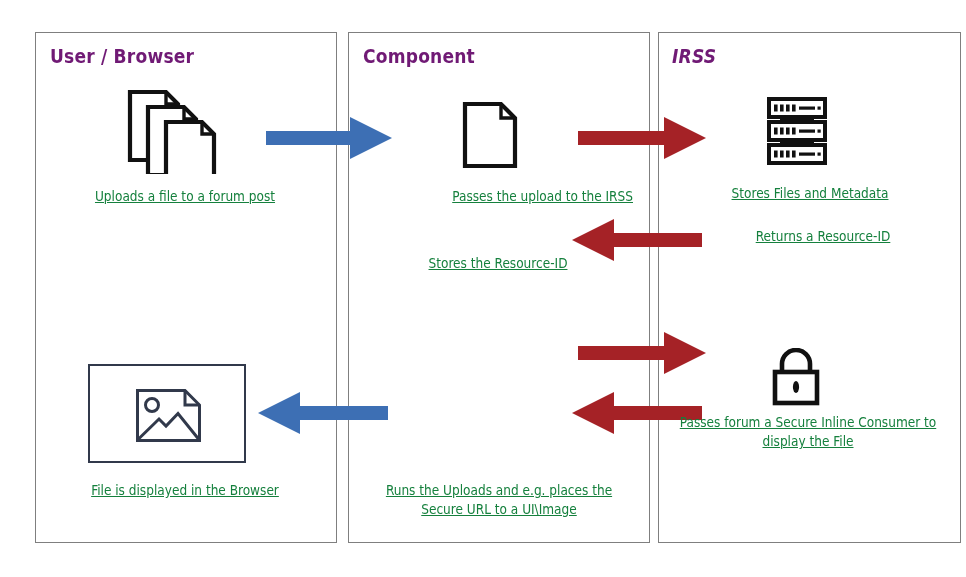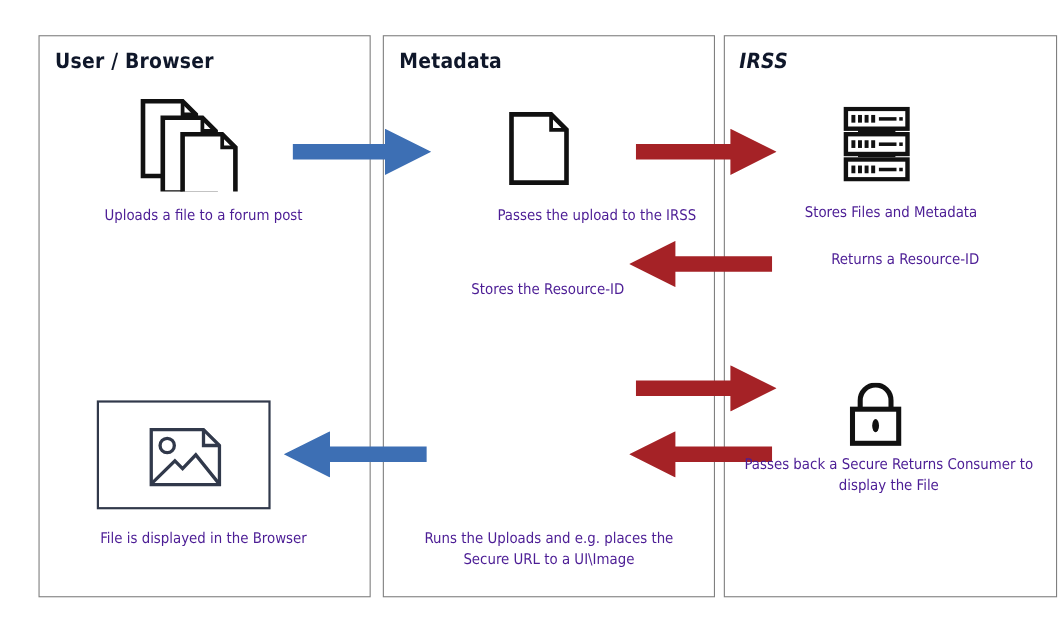--- a/index.html
+++ b/index.html
@@ -20,33 +20,34 @@
   .lane {
     position: absolute;
     box-sizing: border-box;
     border: 1.5px solid #7f7f7f;
     background: #ffffff;
   }
   .lane-title {
     position: absolute;
     font-weight: bold;
     font-size: 19px;
-    color: #0f172a;
+    color: #701a75;
     letter-spacing: 0.2px;
     white-space: nowrap;
   }
 
   
   .caption {
     position: absolute;
     font-size: 13.5px;
-    color: #4c1d95;
+    color: #15803d;
     text-align: center;
     line-height: 1.42;
     white-space: pre-line;
+    text-decoration: underline;
   }
 
   
   .arrow {
     position: absolute;
   }
   .arrow svg { display: block; }
 
   
   .icon { position: absolute; }
@@ -63,21 +64,21 @@
 </head>
 <body>
 
 <div id="canvas">
 
   <div class="lane" style="left:35px; top:32px; width:302px; height:511px;"></div>
   <div class="lane" style="left:348px; top:32px; width:302px; height:511px;"></div>
   <div class="lane" style="left:658px; top:32px; width:303px; height:511px;"></div>
 
   <div class="lane-title" style="left:50px; top:45px;">User / Browser</div>
-  <div class="lane-title" style="left:363px; top:45px;">Metadata</div>
+  <div class="lane-title" style="left:363px; top:45px;">Component</div>
   <div class="lane-title" style="left:672px; top:45px;font-style:italic;">IRSS</div>
 
   <div class="icon" style="left:126px; top:88px; width:92px; height:86px;">
     <svg width="92" height="86" viewBox="0 0 92 86">
       <g fill="#ffffff" stroke="#111111" stroke-width="4.2" stroke-linejoin="miter">
         <path d="M4 4 H40 L52 16 V72 H4 Z"></path>
         <path d="M22 19 H58 L70 31 V87 H22 Z"></path>
       </g>
       <g fill="#ffffff" stroke="#111111" stroke-width="4.2" stroke-linejoin="miter">
         <path d="M40 34 H76 L88 46 V102 H40 Z"></path>
@@ -189,21 +190,21 @@
 
   <div class="caption" style="left:363px; top:187px; width:270px;text-align:right;">Passes the upload to the IRSS</div>
 
   <div class="caption" style="left:675px; top:184px; width:270px;text-align:center;">Stores Files and Metadata</div>
 
   <div class="caption" style="left:363px; top:254px; width:270px;">Stores the Resource-ID</div>
 
   <div class="caption" style="left:703px; top:227px; width:240px;">Returns a Resource-ID</div>
 
 
-  <div class="caption" style="left:668px; top:413px; width:280px;">Passes back a Secure Returns Consumer to
+  <div class="caption" style="left:668px; top:413px; width:280px;">Passes forum a Secure Inline Consumer to
 display the File</div>
 
   <div class="caption" style="left:50px; top:481px; width:270px;">File is displayed in the Browser</div>
 
   <div class="caption" style="left:363px; top:481px; width:272px;">Runs the Uploads and e.g. places the
 Secure URL to a UI\Image</div>
 
 </div>
 
 </body></html>

